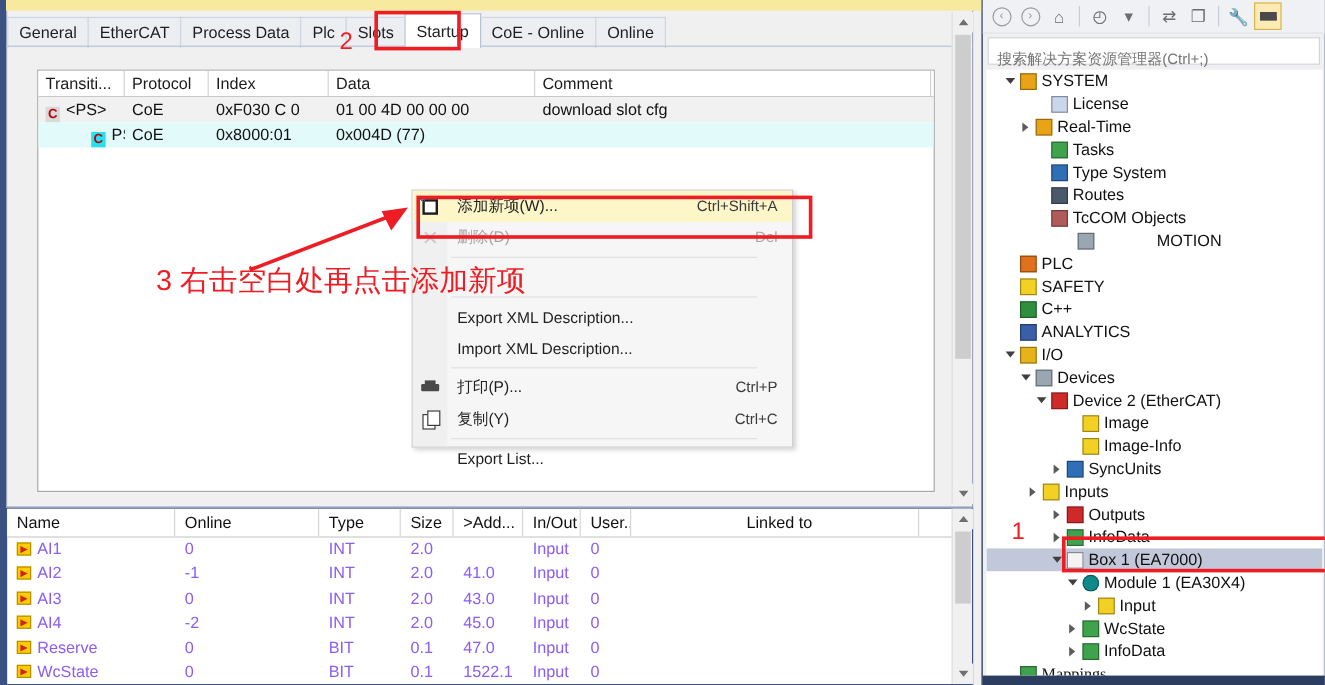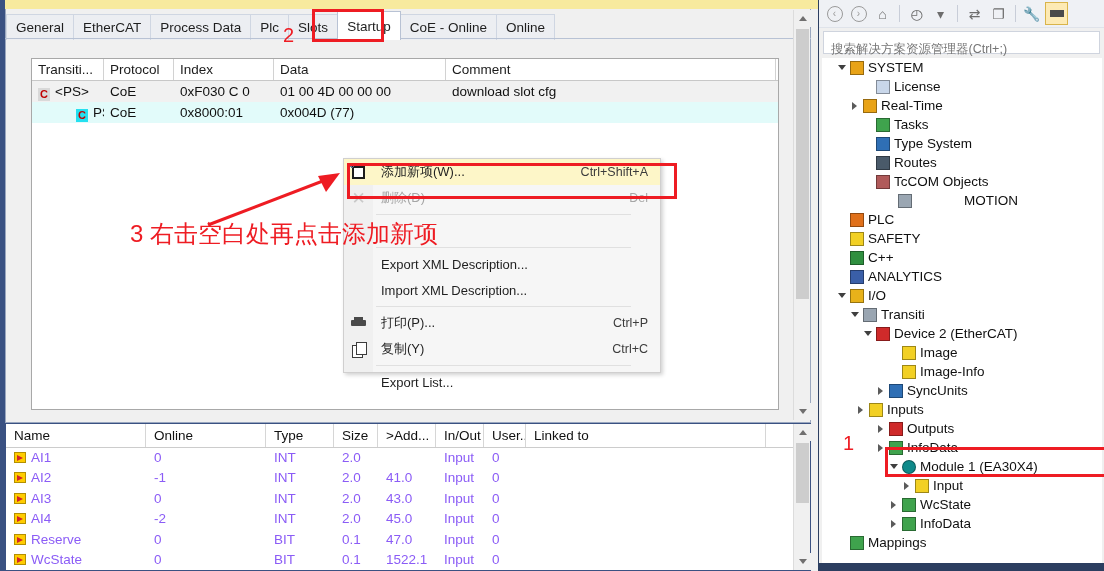--- a/index.html
+++ b/index.html
@@ -405,21 +405,21 @@
 
 <div id="bottom-pane">
   <div id="bot-head">
       <div class="bc" style="width: 140px;">Name</div>
       <div class="bc" style="width: 120px;">Online</div>
       <div class="bc" style="width: 68px;">Type</div>
       <div class="bc" style="width: 44px;">Size</div>
       <div class="bc" style="width: 58px;">&gt;Add...</div>
       <div class="bc" style="width: 48px;">In/Out</div>
       <div class="bc" style="width: 42px;">User...</div>
-      <div class="bc" style="width: 240px;">Linked to</div>
+      <div class="bc" style="width: 240px; text-align: center;">Linked to</div>
     </div>
   <div id="bot-body">
       <div class="brow">
         <div class="bcell" style="width: 140px;"><span class="vicon"></span><span>AI1</span></div>
         <div class="bcell" style="width: 120px;">0</div>
         <div class="bcell" style="width: 68px;">INT</div>
         <div class="bcell" style="width: 44px;">2.0</div>
         <div class="bcell" style="width: 58px; margin-top: 30px;">39.0</div>
         <div class="bcell" style="width: 48px;">Input</div>
         <div class="bcell" style="width: 42px;">0</div>
@@ -609,21 +609,21 @@
         </div>
         <div class="tlbl">I/O</div>
       </div>
       <div class="tn" style="padding-left: 26px;">
         <div class="exp open">
           <i></i>
         </div>
         <div class="tico">
           <span class="sq" style="background: rgb(154, 166, 178);"></span>
         </div>
-        <div class="tlbl">Transiti</div>
+        <div class="tlbl">Devices</div>
       </div>
       <div class="tn" style="padding-left: 39px;">
         <div class="exp open">
           <i></i>
         </div>
         <div class="tico">
           <span class="sq" style="background: rgb(207, 42, 42);"></span>
         </div>
         <div class="tlbl">Device 2 (EtherCAT)</div>
       </div>
@@ -670,20 +670,29 @@
       </div>
       <div class="tn" style="padding-left: 52px;">
         <div class="exp closed">
           <i></i>
         </div>
         <div class="tico">
           <span class="sq" style="background: rgb(63, 163, 77);"></span>
         </div>
         <div class="tlbl">InfoData</div>
       </div>
+      <div class="tn sel" style="padding-left: 52px;">
+        <div class="exp open">
+          <i></i>
+        </div>
+        <div class="tico">
+          <span class="sq" style="background: rgb(244, 244, 244); border-color: rgb(138, 138, 138);"></span>
+        </div>
+        <div class="tlbl">Box 1 (EA7000)</div>
+      </div>
       <div class="tn" style="padding-left: 65px;">
         <div class="exp open">
           <i></i>
         </div>
         <div class="tico">
           <span class="sq round" style="background: rgb(15, 138, 138);"></span>
         </div>
         <div class="tlbl">Module 1 (EA30X4)</div>
       </div>
       <div class="tn" style="padding-left: 78px;">
@@ -706,21 +715,21 @@
       </div>
       <div class="tn" style="padding-left: 65px;">
         <div class="exp closed">
           <i></i>
         </div>
         <div class="tico">
           <span class="sq" style="background: rgb(63, 163, 77);"></span>
         </div>
         <div class="tlbl">InfoData</div>
       </div>
-      <div class="tn" style="padding-left: 13px;">
+      <div class="tn" style="padding-left: 13px; font-family: Liberation Serif, serif;">
         <div class="exp "></div>
         <div class="tico">
           <span class="sq" style="background: rgb(63, 163, 77);"></span>
         </div>
         <div class="tlbl">Mappings</div>
       </div>
     </div>
   <div id="se-bottom-strip"></div>
 </div>
 

